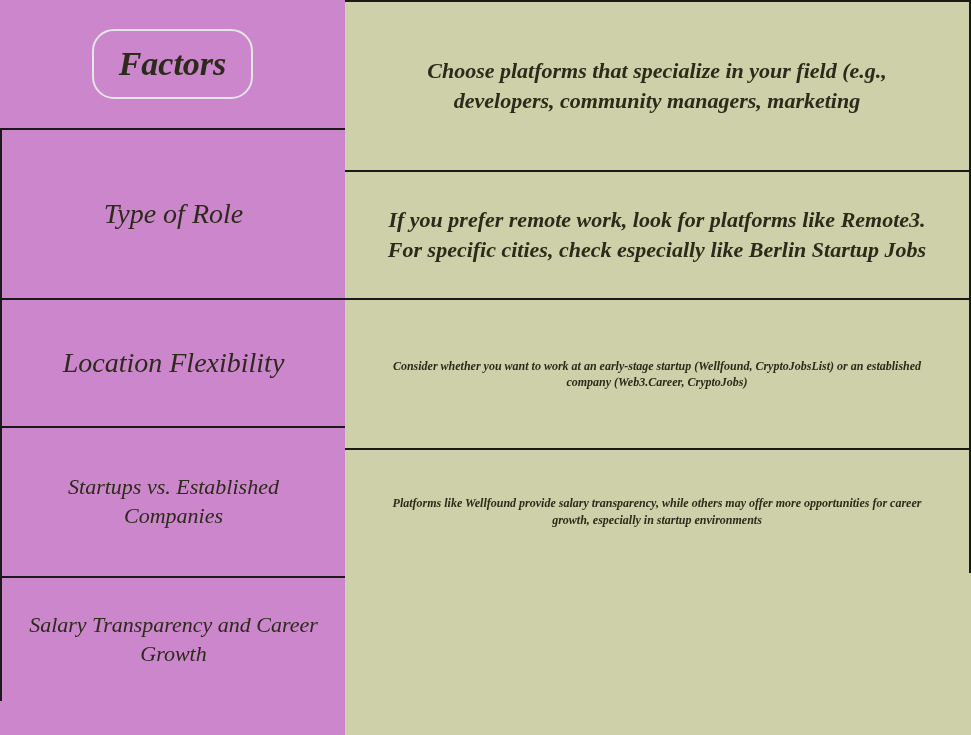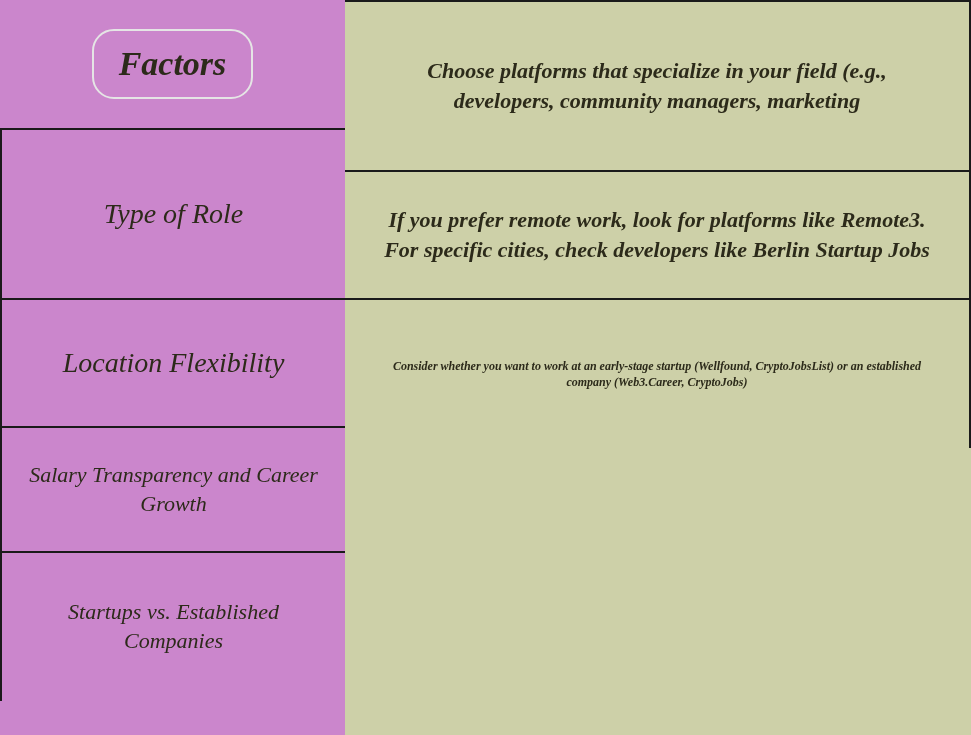--- a/index.html
+++ b/index.html
@@ -98,31 +98,34 @@
 <div class="col col-left">
   <div class="header-cell">
     <div class="header-pill">Factors</div>
   </div>
   <div class="row-cell r1">
     <div class="factor-text">Type of Role</div>
   </div>
   <div class="row-cell r2">
     <div class="factor-text">Location Flexibility</div>
   </div>
+  <div class="row-cell r3">
+    <div class="factor-text">Startups vs. Established Companies</div>
+  </div>
   <div class="row-cell r4">
     <div class="factor-text">Salary Transparency and Career Growth</div>
-  </div>
-  <div class="row-cell r3">
-    <div class="factor-text">Startups vs. Established Companies</div>
   </div>
 </div>
 
 <div class="col col-right">
   <div class="row-cell r1">
     <div class="consider-text">Choose platforms that specialize in your field (e.g., developers, community managers, marketing</div>
   </div>
   <div class="row-cell r2">
-    <div class="consider-text">If you prefer remote work, look for platforms like Remote3. For specific cities, check developers like Berlin Startup Jobs</div>
+    <div class="consider-text">If you prefer remote work, look for platforms like Remote3. For specific cities, check especially like Berlin Startup Jobs</div>
   </div>
   <div class="row-cell r3">
     <div class="consider-text">Consider whether you want to work at an early-stage startup (Wellfound, CryptoJobsList) or an established company (Web3.Career, CryptoJobs)</div>
   </div>
+  <div class="row-cell r4">
+    <div class="consider-text">Platforms like Wellfound provide salary transparency, while others may offer more opportunities for career growth, especially in startup environments</div>
+  </div>
 </div>
 
 </body></html>

